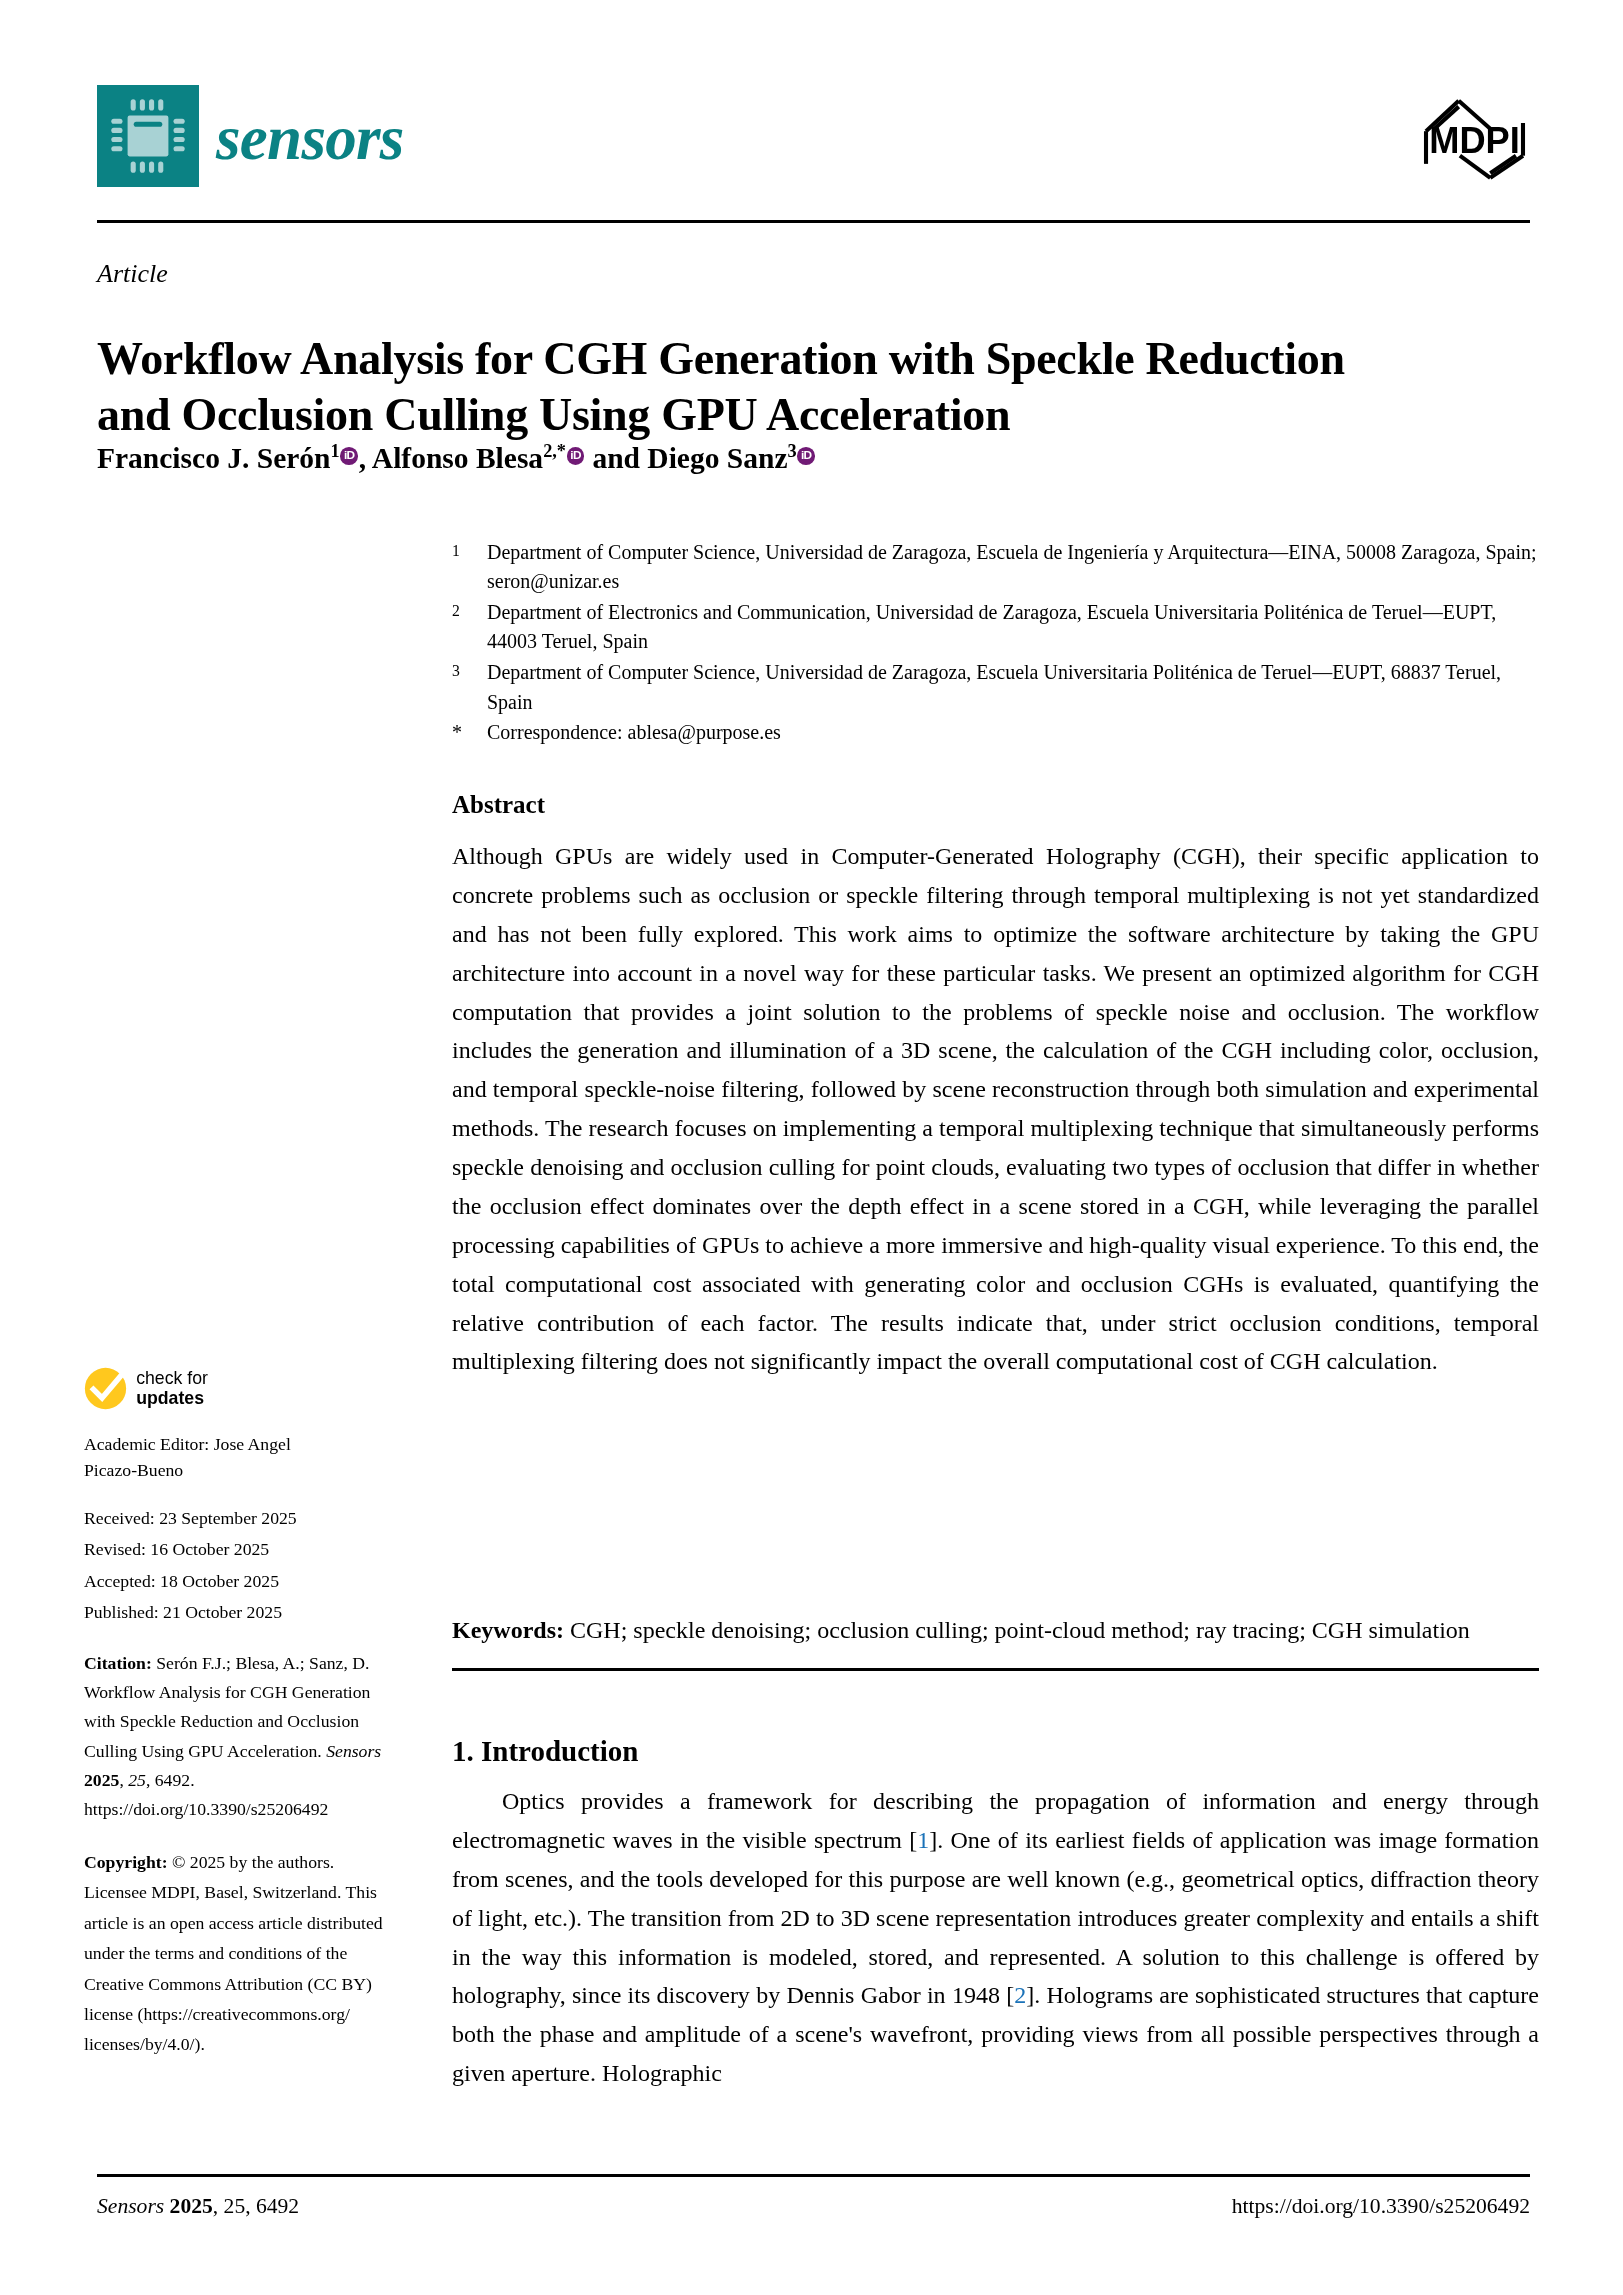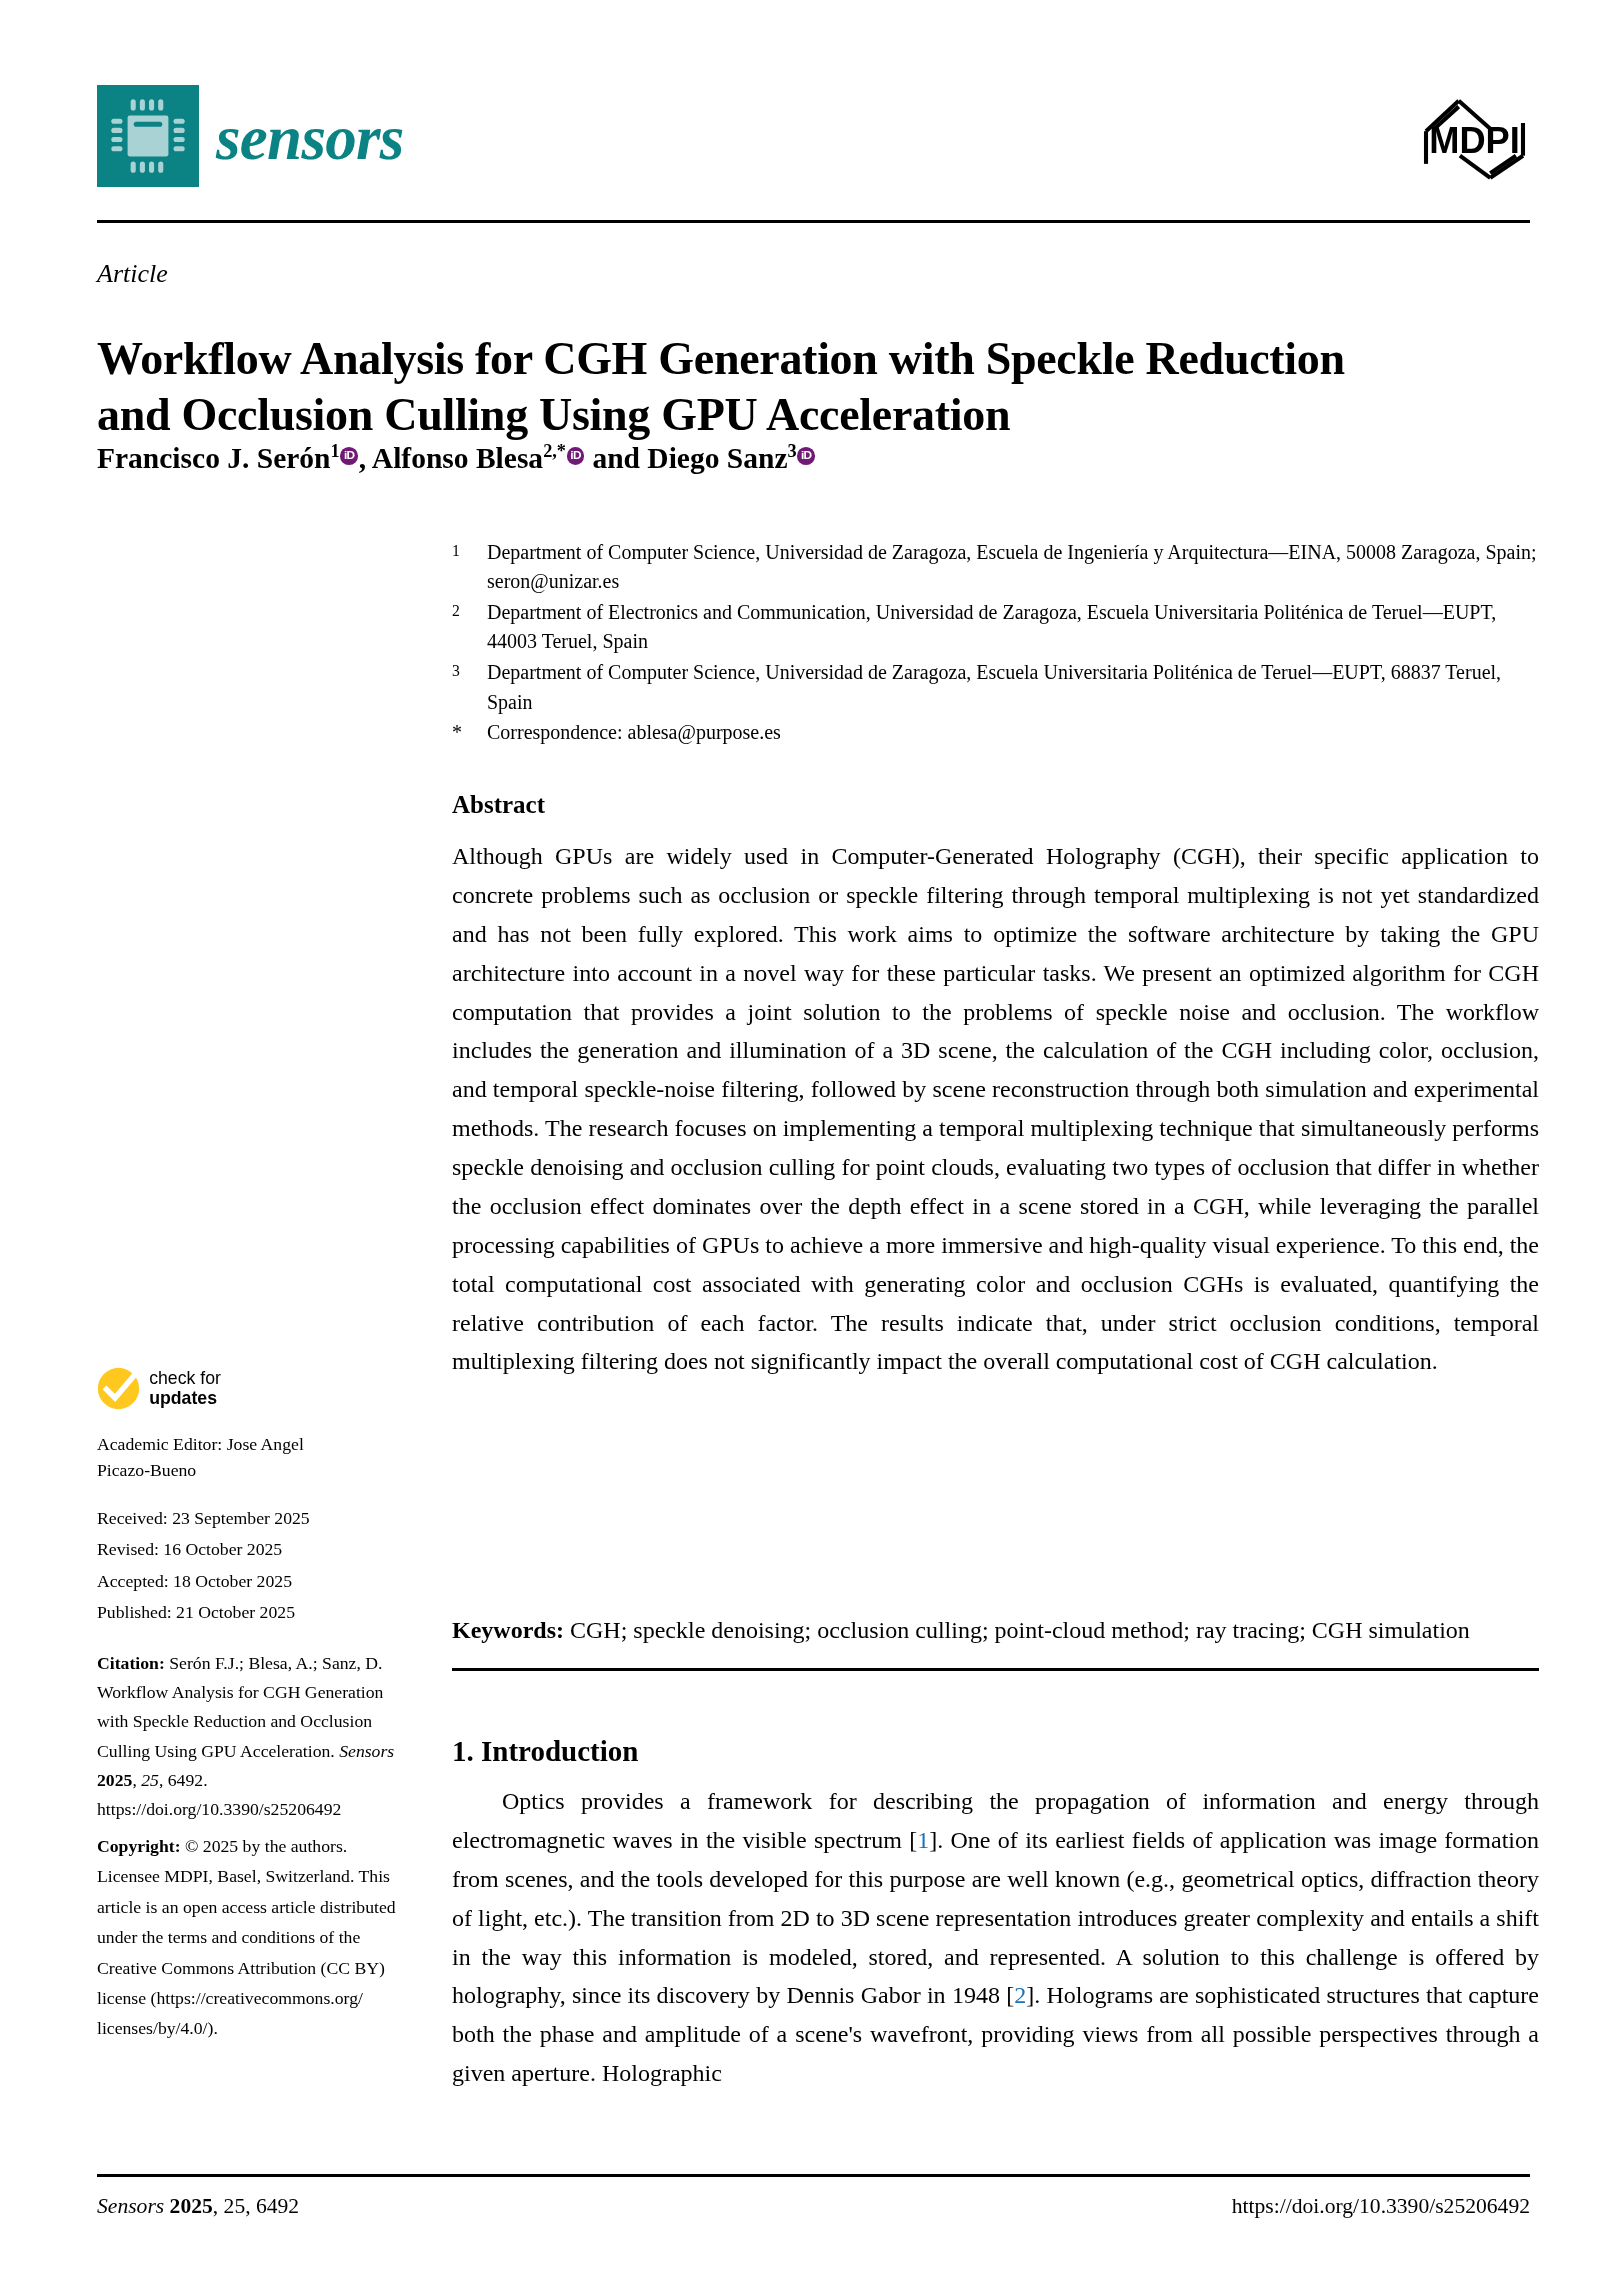--- a/index.html
+++ b/index.html
@@ -206,21 +206,21 @@
     font-size: 24px;
     line-height: 1.62;
     text-align: justify;
     text-indent: 50px;
   }
   .ref { color: #1a72b8; }
 
   
   .sidebar {
     position: absolute;
-    left: 97px;
+    left: 84px;
     top: 1367px;
     width: 308px;
     font-size: 17.7px;
     line-height: 1.45;
   }
   .cfu {
     display: flex;
     align-items: center;
     gap: 9.2px;
     margin-bottom: 22px;
@@ -229,21 +229,21 @@
   .cfu-text {
     font-family: "Liberation Sans", "DejaVu Sans", sans-serif;
     line-height: 1.12;
     font-size: 17.7px;
   }
   .cfu-text .l1 { display: block; font-weight: 400; }
   .cfu-text .l2 { display: block; font-weight: 700; }
 
   .side-block { margin-bottom: 19.6px; }
   .side-block.dates { line-height: 1.78; }
-  .side-block.cite { line-height: 1.66; margin-bottom: 6px; }
+  .side-block.cite { line-height: 1.66; margin-bottom: 22px; }
   .side-block.copy { line-height: 1.72; }
   .side-block b { font-weight: 700; }
   .side-block i { font-style: italic; }
 
   
   .rule-footer {
     position: absolute;
     left: 97px;
     top: 2174px;
     width: 1433px;

